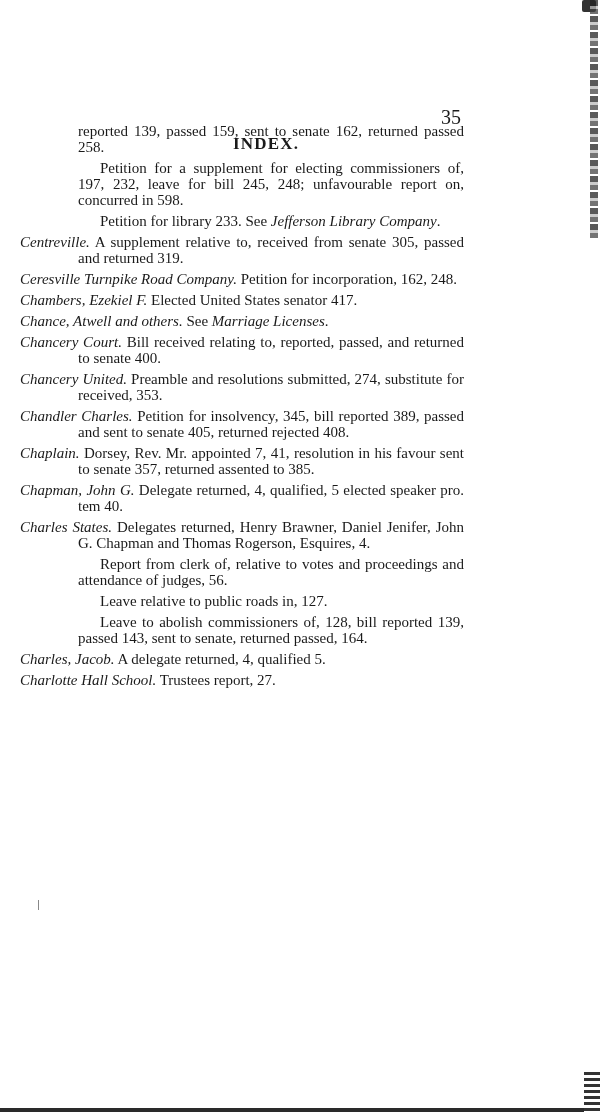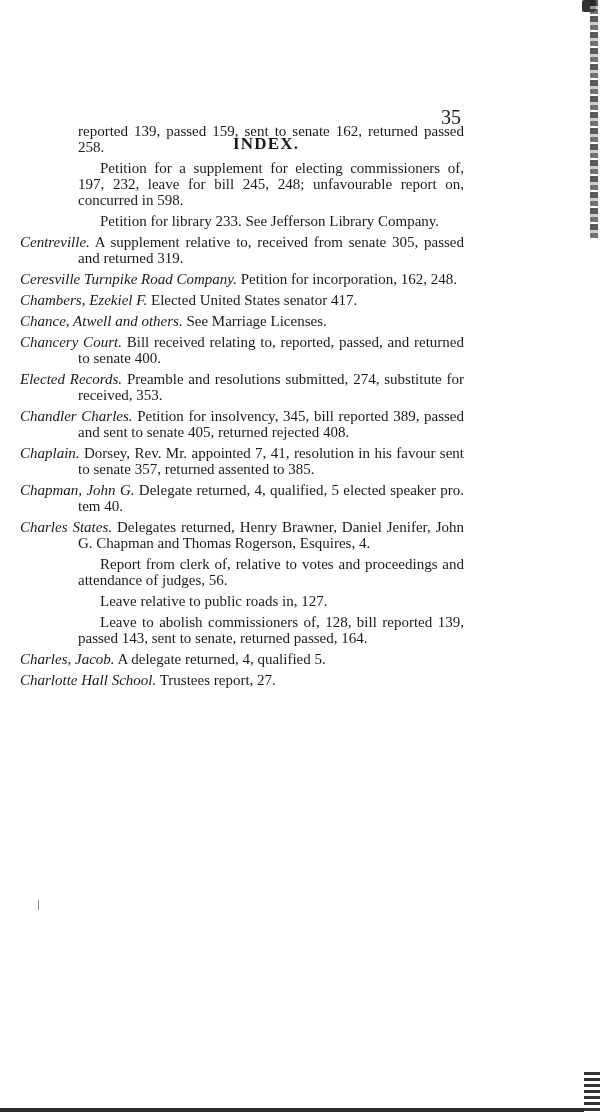--- a/index.html
+++ b/index.html
@@ -33,21 +33,21 @@
   }
   .content {
     position: absolute; top: 123px; left: 20px; width: 444px;
     font-size: 15px; line-height: 16px; text-align: justify;
   }
   .entry { margin: 0 0 5px 0; padding-left: 58px; text-indent: -58px; }
   .entry.cont { padding-left: 58px; text-indent: 0; }
   .sub { margin: 0 0 5px 0; padding-left: 58px; text-indent: 22px; }
   .sub.deep { text-indent: 38px; }
   .head { font-style: italic; margin-top: 24px; }
-  .xref { }
+  .xref { font-style: italic; }
   .stray-mark {
     position: absolute; left: 38px; top: 900px; width: 1px; height: 10px; background: #888;
   }
 </style>
 </head>
 <body>
 
 <div class="edge-right-top"></div>
 <div class="edge-right"></div>
 <div class="edge-bottom"></div>
@@ -83,21 +83,21 @@
   </p>
   <p class="entry">
     <span class="head">Chance, Atwell and others.</span>
     <span>See </span><span class="xref">Marriage Licenses</span><span>.</span>
   </p>
   <p class="entry">
     <span class="head">Chancery Court.</span>
     <span>Bill received relating to, reported, passed, and returned to senate 400.</span>
   </p>
   <p class="entry">
-    <span class="head">Elected Records.</span>
+    <span class="head">Chancery United.</span>
     <span>Preamble and resolutions submitted, 274, substitute for received, 353.</span>
   </p>
   <p class="entry">
     <span class="head">Chandler Charles.</span>
     <span>Petition for insolvency, 345, bill reported 389, passed and sent to senate 405, returned rejected 408.</span>
   </p>
   <p class="entry">
     <span class="head">Chaplain.</span>
     <span>Dorsey, Rev. Mr. appointed 7, 41, resolution in his favour sent to senate 357, returned assented to 385.</span>
   </p>

